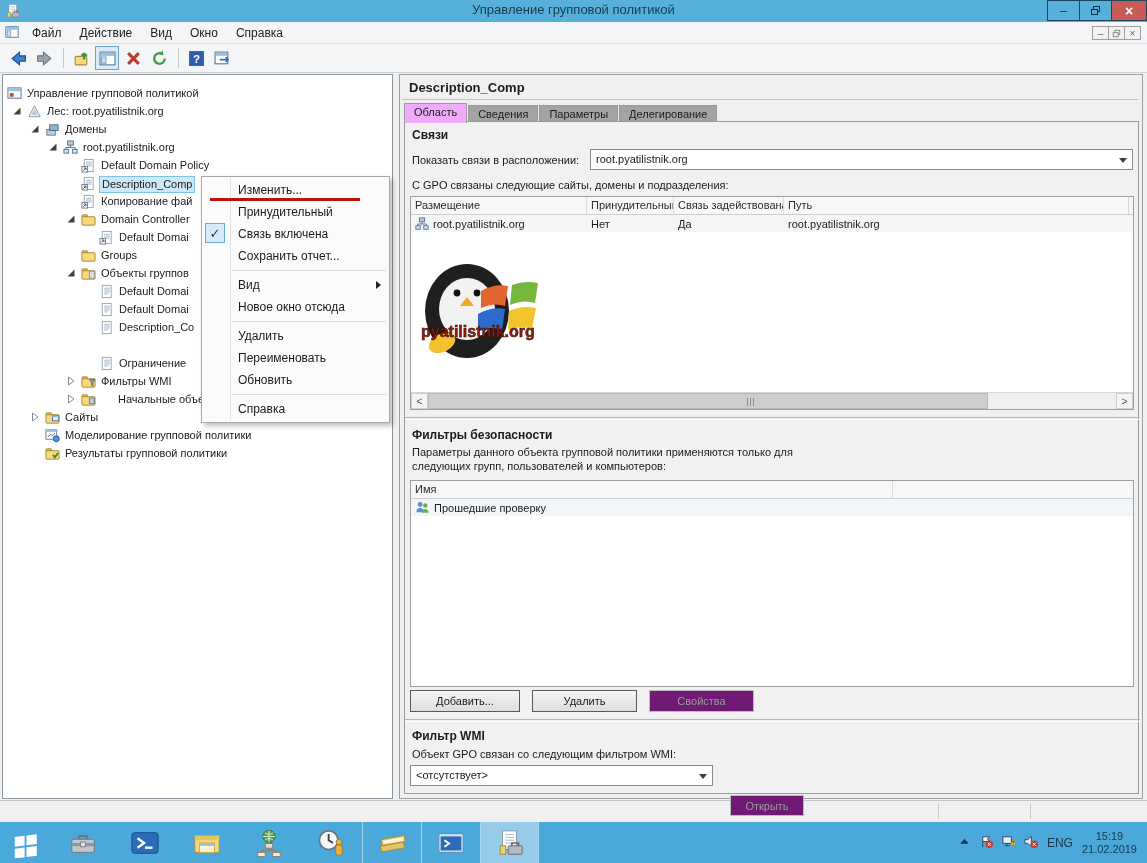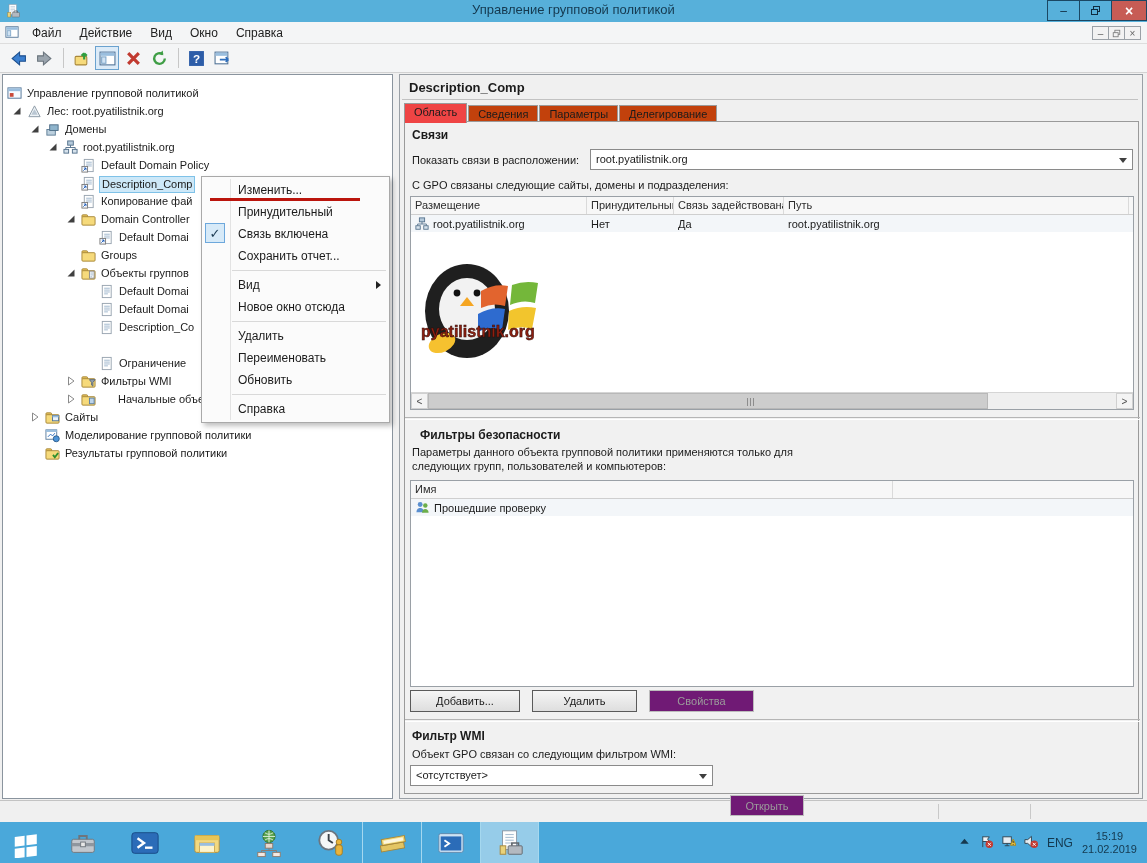--- a/index.html
+++ b/index.html
@@ -32,22 +32,22 @@
   .tree-row { position:absolute; left:0; right:0; height:18px; }
   .tree-exp { position:absolute; top:3px; width:11px; height:11px; }
   .tree-ico { position:absolute; top:1px; width:16px; height:16px; }
   .tree-lbl { position:absolute; top:1px; white-space:nowrap; line-height:15px; padding:0 2px; }
   .tree-lbl.selected { background:#cde8f8; border:1px solid #7fc2e8; }
 
   #rightpane { position:absolute; left:399px; top:74px; width:744px; height:725px; background:#f0f0f0; border:1px solid #9aa0a6; }
   #rp-title { position:absolute; left:9px; top:5px; font-size:13px; font-weight:bold; }
   #rp-hr { position:absolute; left:2px; top:24px; width:736px; border-top:1px solid #c2c2c2; }
   #tabs { position:absolute; left:4px; top:28px; height:19px; display:flex; }
-  .tab { position:relative; top:2px; height:17px; padding:2px 9px; border:1px solid #9a9a9a; border-bottom:none; background:#c2410c; margin-right:1px; }
-  .tab.active { top:0; height:20px; background:#ef4444; z-index:3; }
+  .tab { position:relative; top:2px; height:17px; padding:2px 9px; border:1px solid #9a9a9a; border-bottom:none; background:#a3a3a3; margin-right:1px; }
+  .tab.active { top:0; height:20px; background:#f0abfc; z-index:3; }
   #tabpage { position:absolute; left:4px; top:46px; width:735px; height:673px; border:1px solid #9a9a9a; background:#f1f1f1; z-index:1; }
 
   .sec-heading { position:absolute; font-size:12px; font-weight:bold; }
   .plain-lbl { position:absolute; white-space:nowrap; }
 
   .combo { position:absolute; background:#fff; border:1px solid #8a8a8a; line-height:19px; padding-left:5px; white-space:nowrap; overflow:hidden; }
   .combo .arrow { position:absolute; right:5px; top:8px; width:0; height:0; border-left:4px solid transparent; border-right:4px solid transparent; border-top:5px solid #3f3f3f; }
 
   .grid { position:absolute; background:#fff; border:1px solid #9aa0a6; overflow:hidden; }
   .th-row { display:flex; height:18px; background:#f7f7f7; border-bottom:1px solid #cfcfcf; }
@@ -448,21 +448,21 @@
           <div class="hs-arrow" style="left:0;">&lt;</div>
           <div class="hs-thumb">
               <div class="hs-grip"></div>
             </div>
           <div class="hs-arrow" style="right:0;">&gt;</div>
         </div>
       </div>
 
       <div class="splitbar" style="top:295px;"></div>
 
-      <div class="sec-heading" style="left:7px;top:306px;margin-left:8px;">Фильтры безопасности</div>
+      <div class="sec-heading" style="left:7px;top:306px;">Фильтры безопасности</div>
       <div class="plain-lbl" style="left:7px;top:324px;">Параметры данного объекта групповой политики применяются только для</div>
       <div class="plain-lbl" style="left:7px;top:338px;">следующих групп, пользователей и компьютеров:</div>
 
       <div class="grid" style="left:5px;top:358px;width:724px;height:207px;">
         <div id="sec-head" class="th-row">
             <div class="th" style="width: 482px;">Имя</div>
           </div>
         <div id="sec-rows">
             <div class="tr">
               <div class="td" style="width: 482px;">

